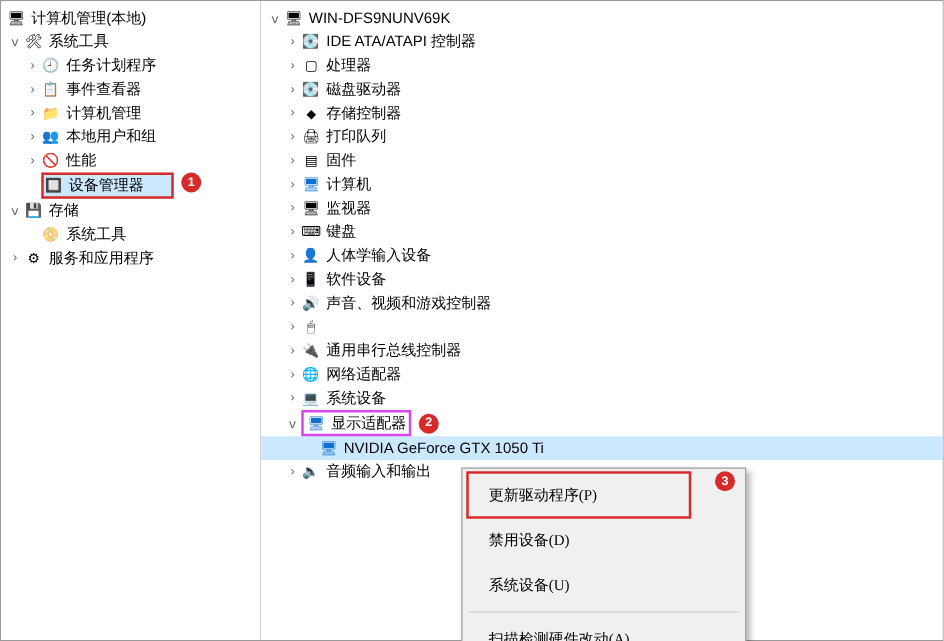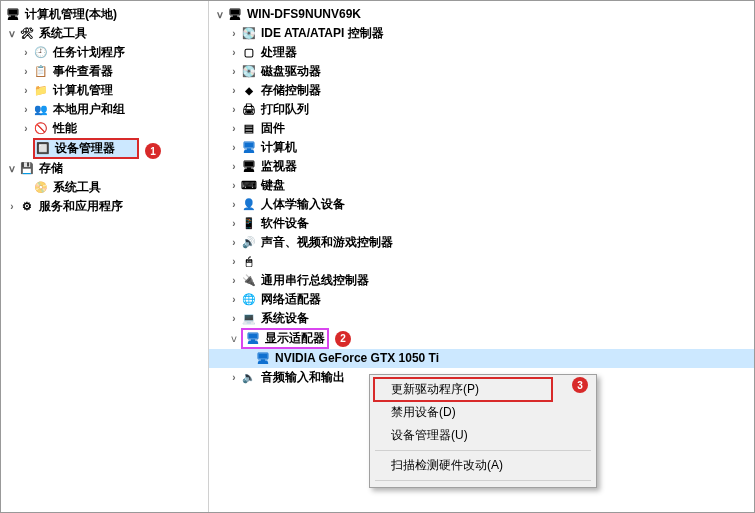--- a/index.html
+++ b/index.html
@@ -20,21 +20,20 @@
   padding: 4px 0;
   background: #fff;
 }
 .right-panel { flex: 1; padding: 4px 0; background: #fff; }
 .tree-item {
   display: flex;
   align-items: center;
   height: 19px;
   padding-right: 4px;
   white-space: nowrap;
-  font-weight: bold;
 }
 .tree-item.selected { background: #cce8ff; }
 .chev {
   width: 14px;
   display: inline-flex;
   justify-content: center;
   align-items: center;
   font-size: 10px;
   color: #666;
 }
@@ -69,23 +68,24 @@
   left: 369px;
   top: 374px;
   width: 228px;
   background: #f0f0f0;
   border: 1px solid #a0a0a0;
   box-shadow: 3px 3px 5px rgba(0,0,0,0.3);
   padding: 3px;
 }
 .menu-item {
   padding: 4px 18px;
-  height: 23px;
+  height: 36px;
   display: flex;
   align-items: center;
+  font-family: Liberation Serif, serif;
 }
 .menu-sep { height: 1px; background: #d0d0d0; margin: 3px 2px; }
 .menu-item.first-boxed { position: relative; }
 .menu-item.first-boxed::after {
   content: "";
   position: absolute;
   left: 0; top: -1px; right: 40px; bottom: -1px;
   border: 2px solid #d82a2a;
   pointer-events: none;
 }
@@ -166,21 +166,21 @@
       <span class="chev">›</span>
       <span class="icon ic-users"></span>
       <span class="label">本地用户和组</span>
     </div>
     <div class="tree-item">
       <span class="indent" style="width:18px"></span>
       <span class="chev">›</span>
       <span class="icon ic-perf"></span>
       <span class="label">性能</span>
     </div>
-    <div style="display:flex;align-items:flex-end">
+    <div style="display:flex;align-items:flex-start">
       <div class="tree-item red-box selected" style="width:106px;margin-left:32px;height:21px">
         <span class="icon ic-device"></span>
         <span class="label">设备管理器</span>
       </div>
       <span class="badge">1</span>
     </div>
     <div class="tree-item">
       <span class="indent" style="width:4px"></span>
       <span class="chev">ⅴ</span>
       <span class="icon ic-storage"></span>
@@ -325,21 +325,21 @@
 </div>
 
 <div class="context-menu">
   <div class="menu-item first-boxed">
       <span>更新驱动程序(P)</span>
     </div>
   <div class="menu-item">
       <span>禁用设备(D)</span>
     </div>
   <div class="menu-item">
-      <span>设备管理器(U)</span>
+      <span>系统设备(U)</span>
     </div>
   <div class="menu-sep"></div>
   <div class="menu-item">
       <span>扫描检测硬件改动(A)</span>
     </div>
   <div class="menu-sep"></div>
 </div>
 <span class="badge menu-badge">3</span>
 
 </body></html>

